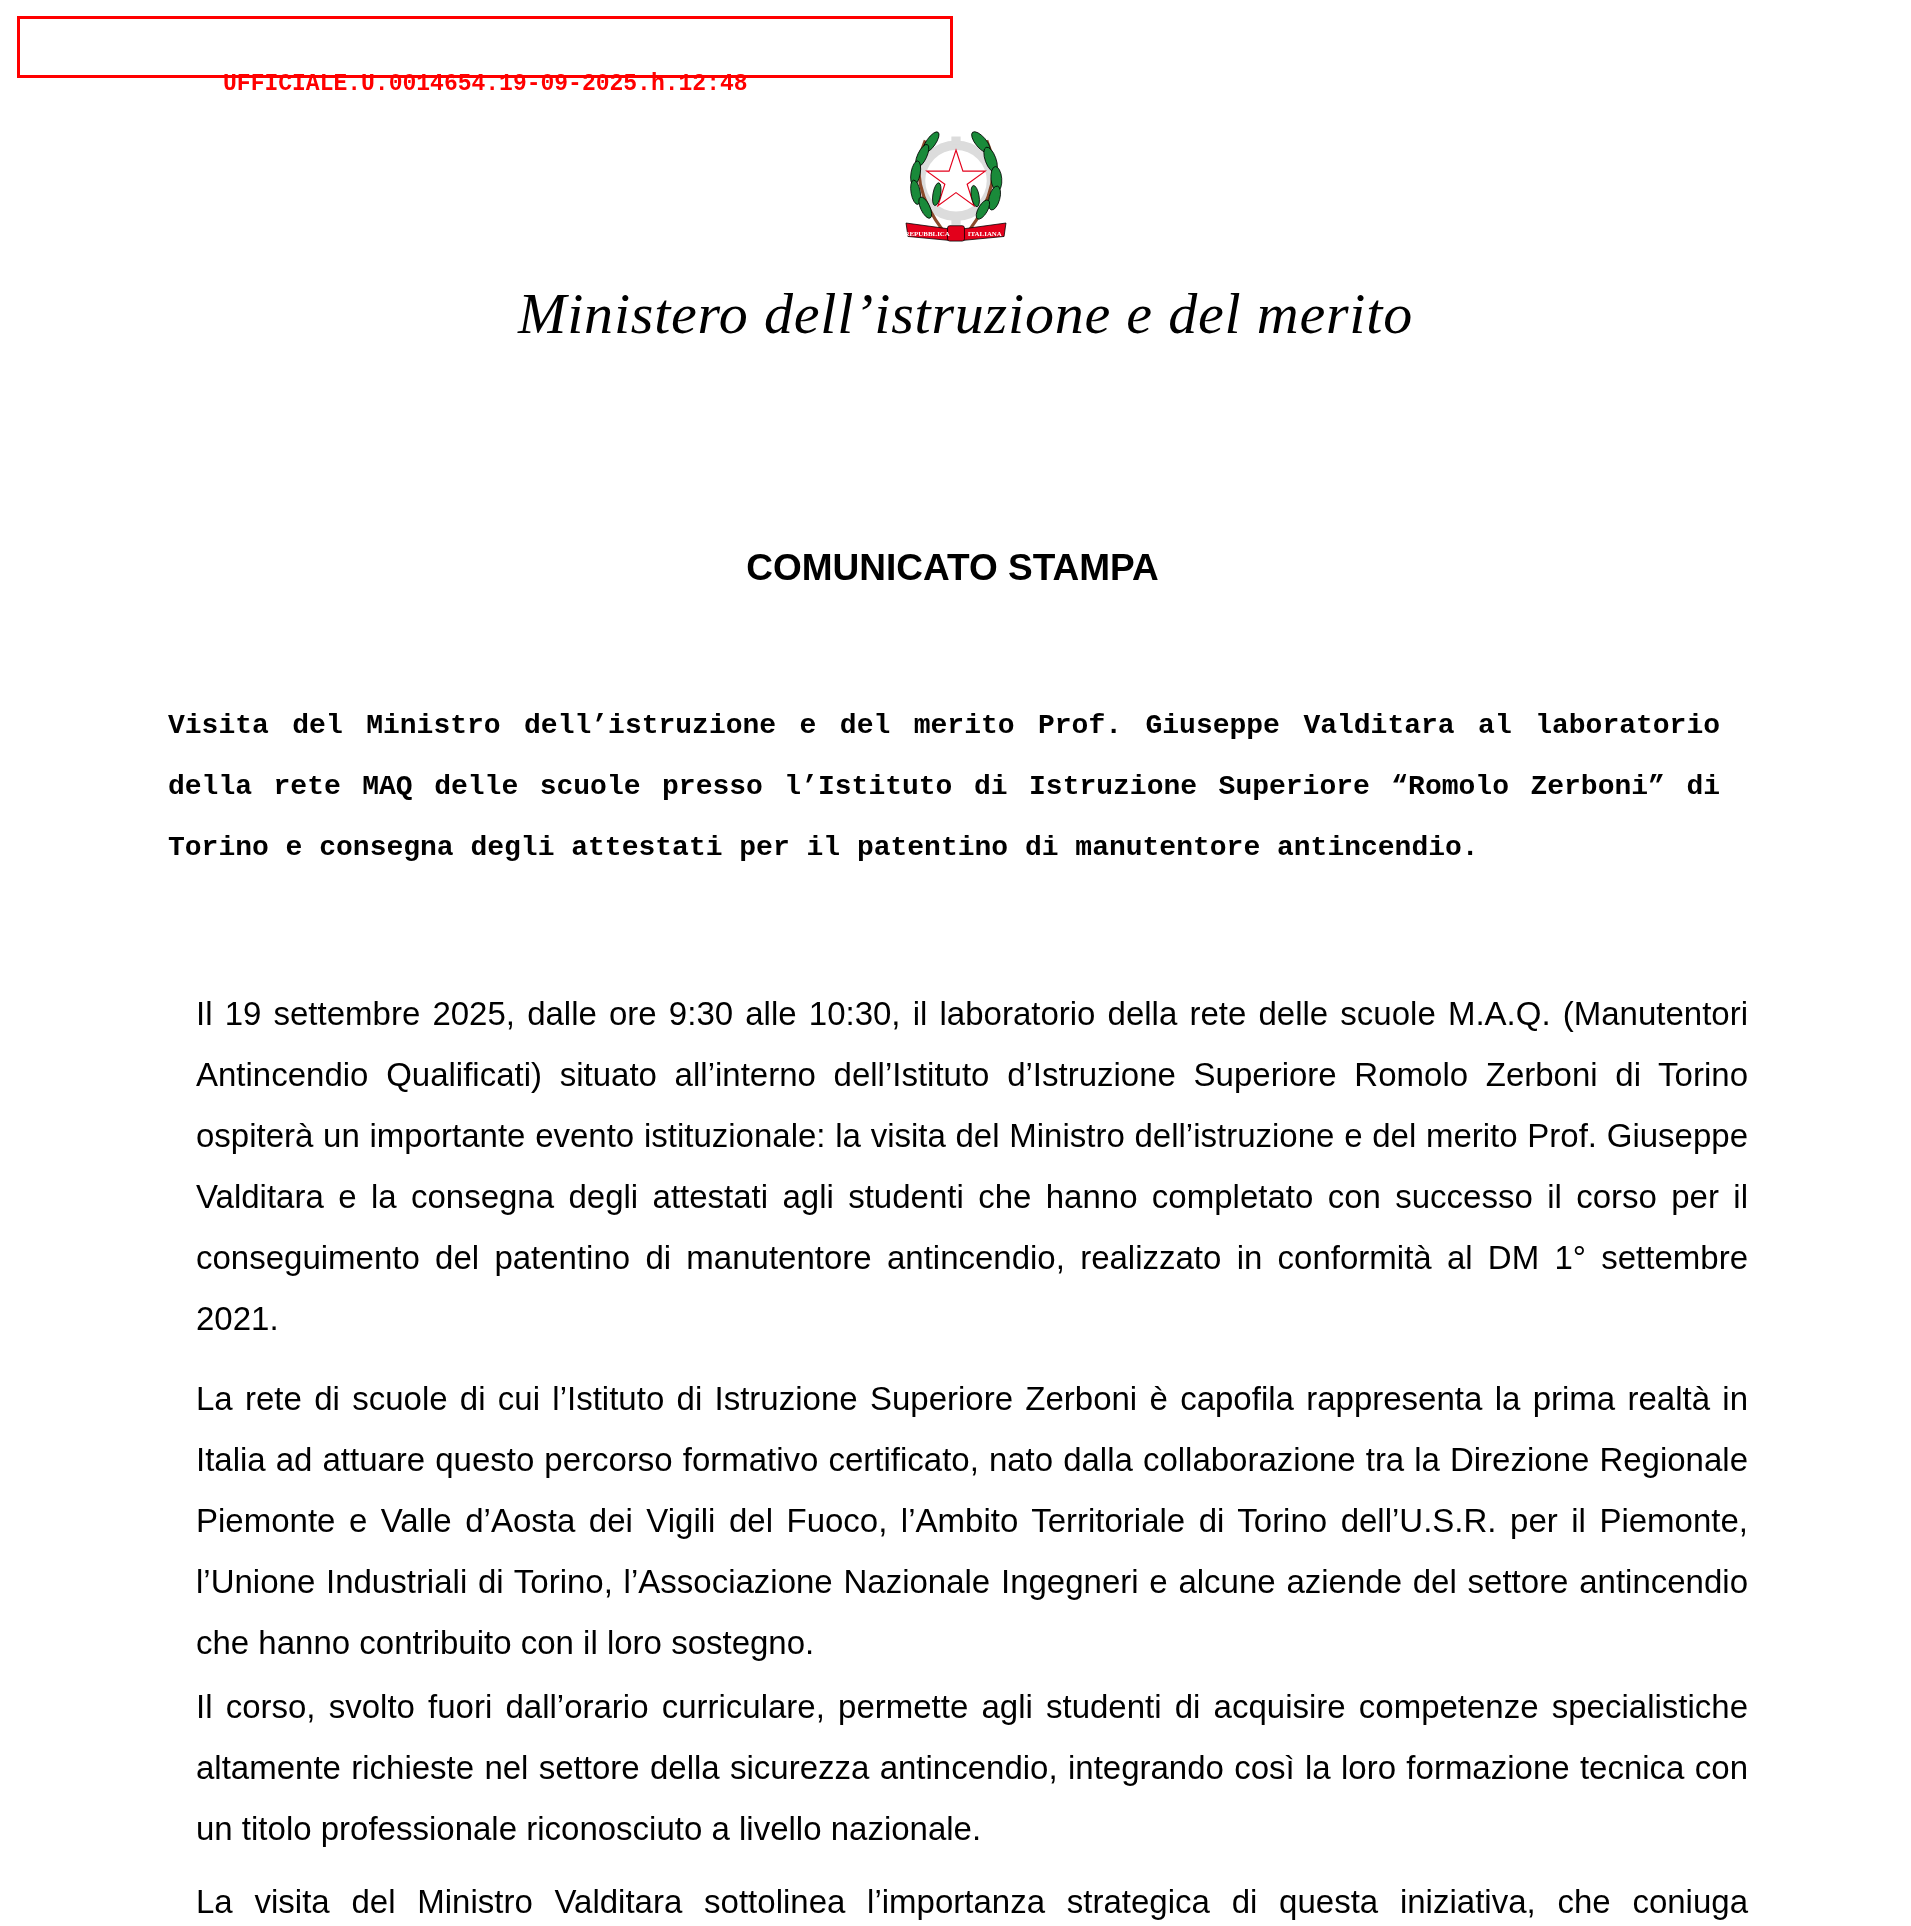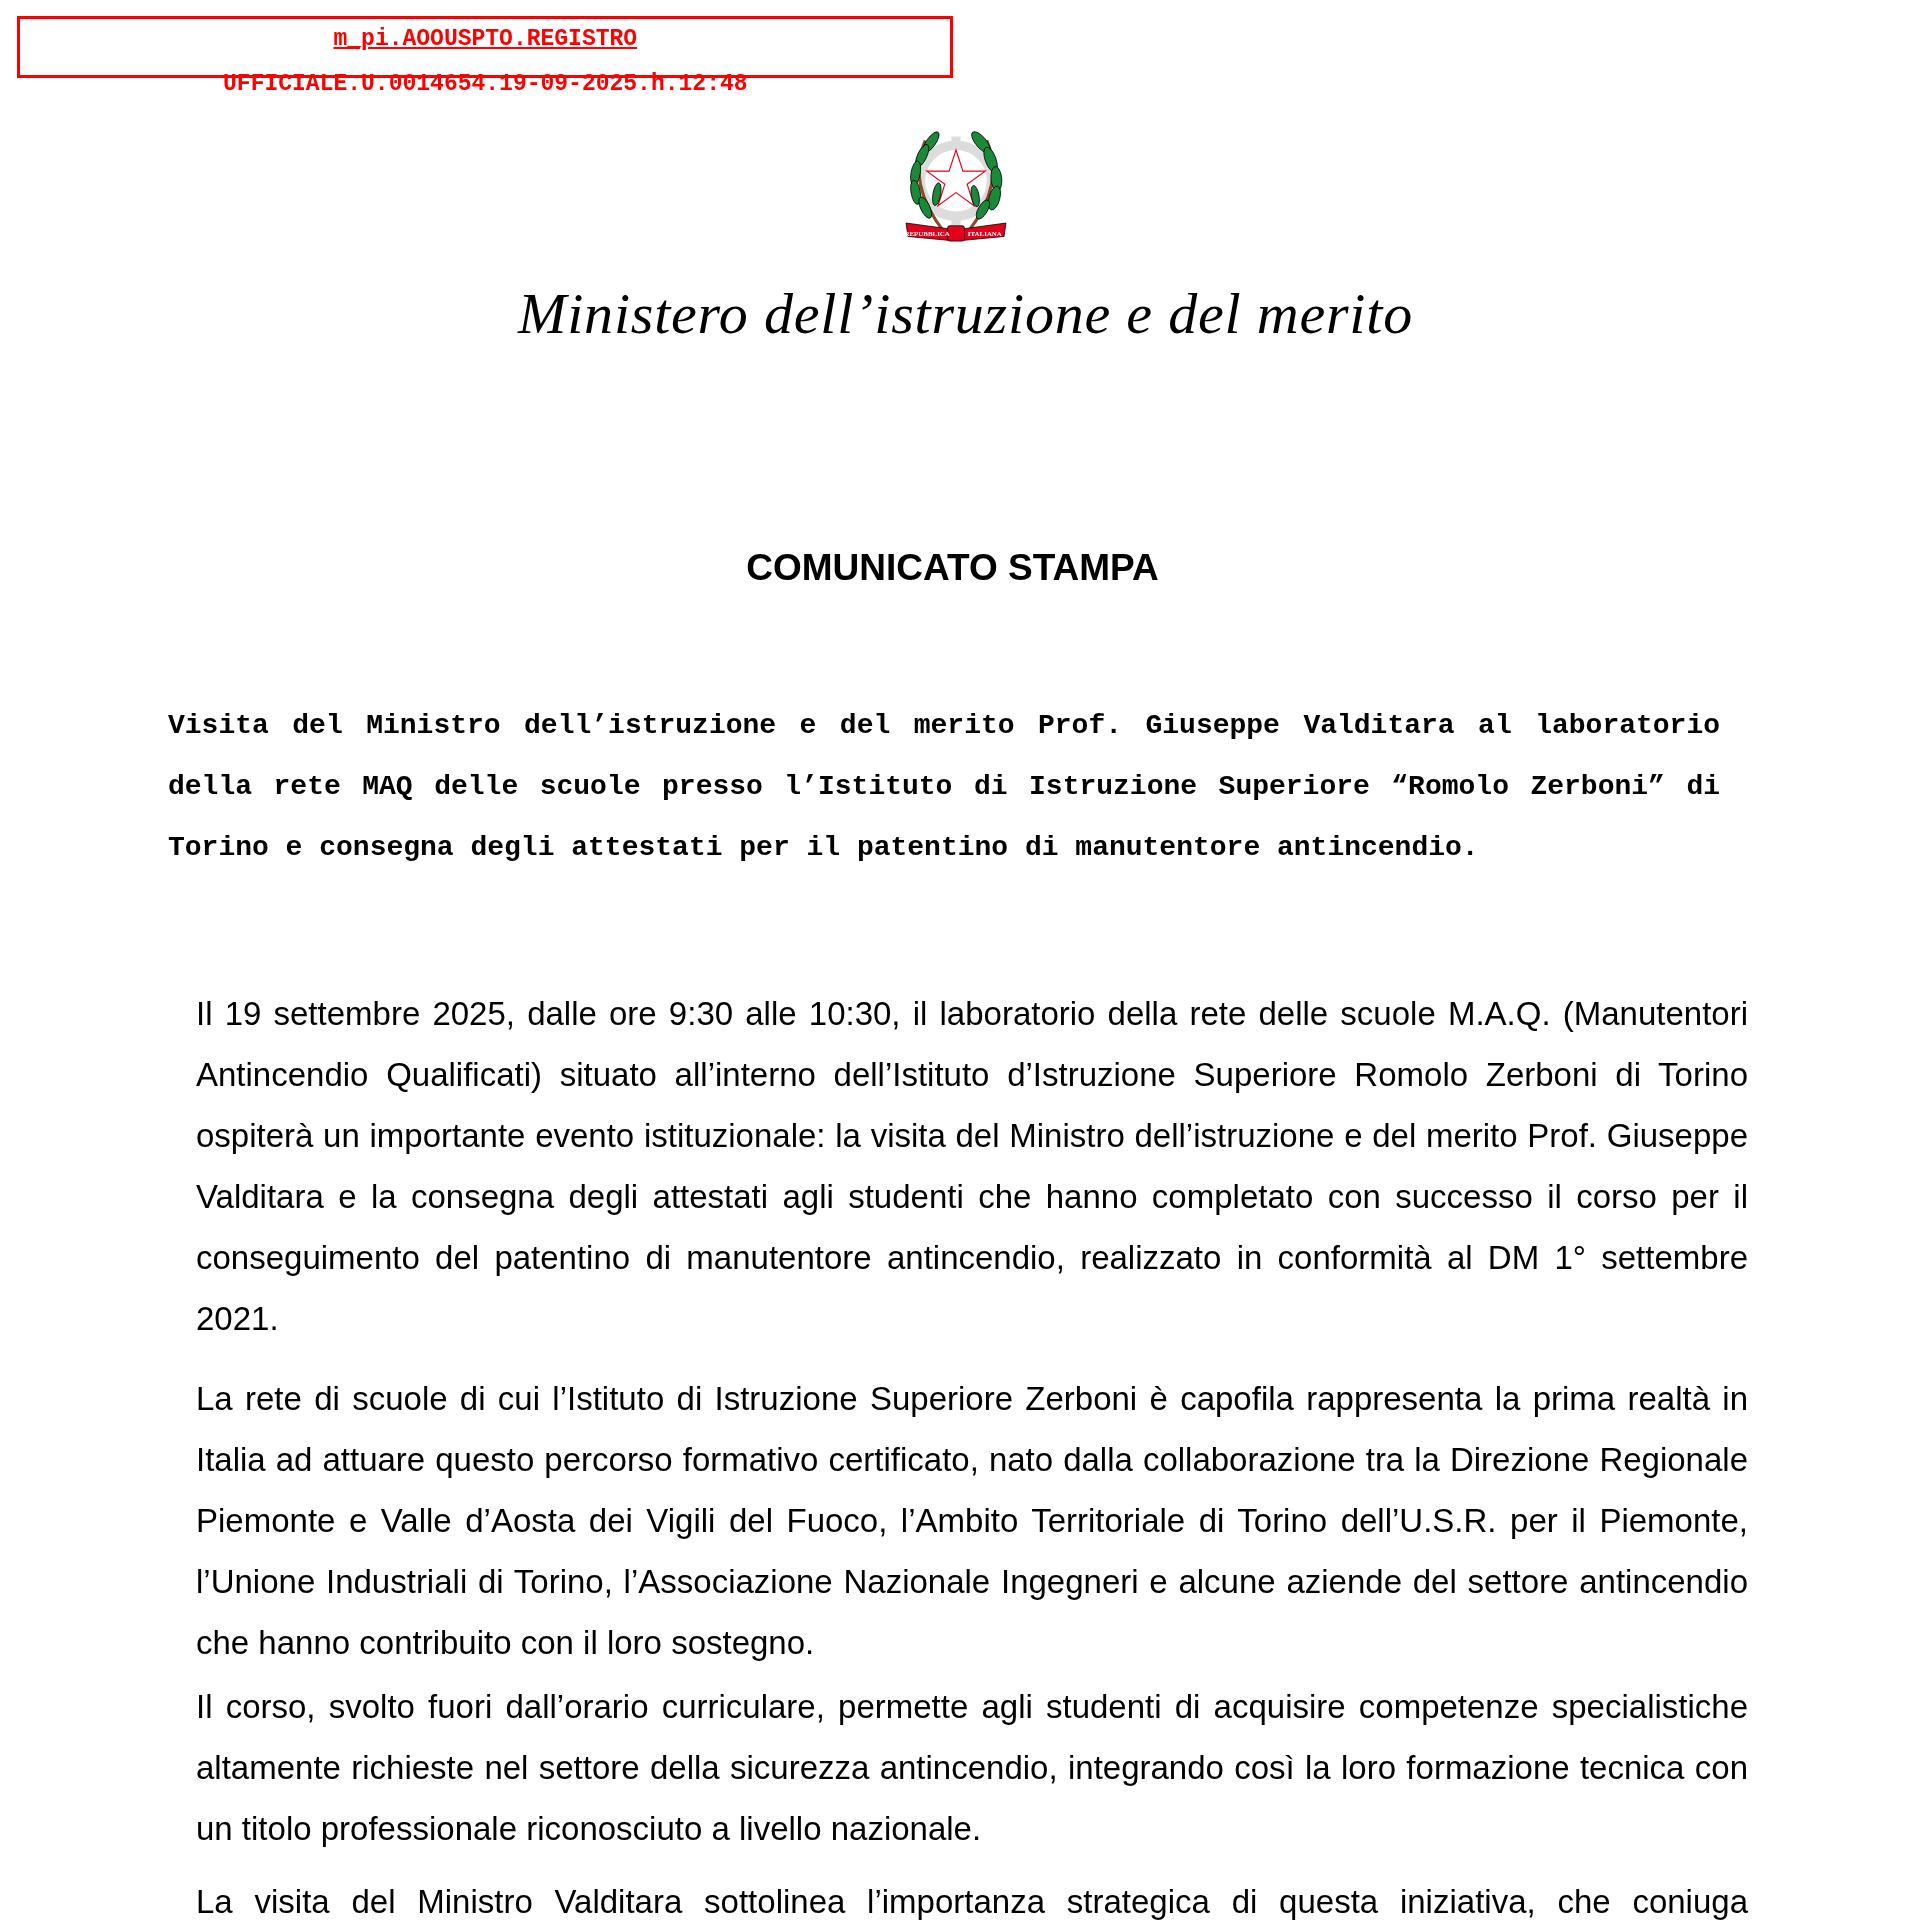--- a/index.html
+++ b/index.html
@@ -44,21 +44,20 @@
   .p2 { top: 1356px; }
   .p3 { top: 1664px; }
   .p4 { top: 1859px; }
 </style>
 </head>
 <body>
 
 <div class="page">
 
   <div class="stamp">
-    <div class="l1">m_pi.AOOUSPTO.REGISTRO</div>
     <div class="l2">UFFICIALE.U.0014654.19-09-2025.h.12:48</div>
   </div>
 
   <div class="emblem">
     <svg width="116" height="123" viewBox="0 0 300 320">
 
       <circle cx="150" cy="145" r="105" fill="#dcdcdc"></circle>
       <g fill="#dcdcdc">
         <rect x="138" y="30" width="24" height="20"></rect>
         <rect x="138" y="240" width="24" height="20"></rect>

